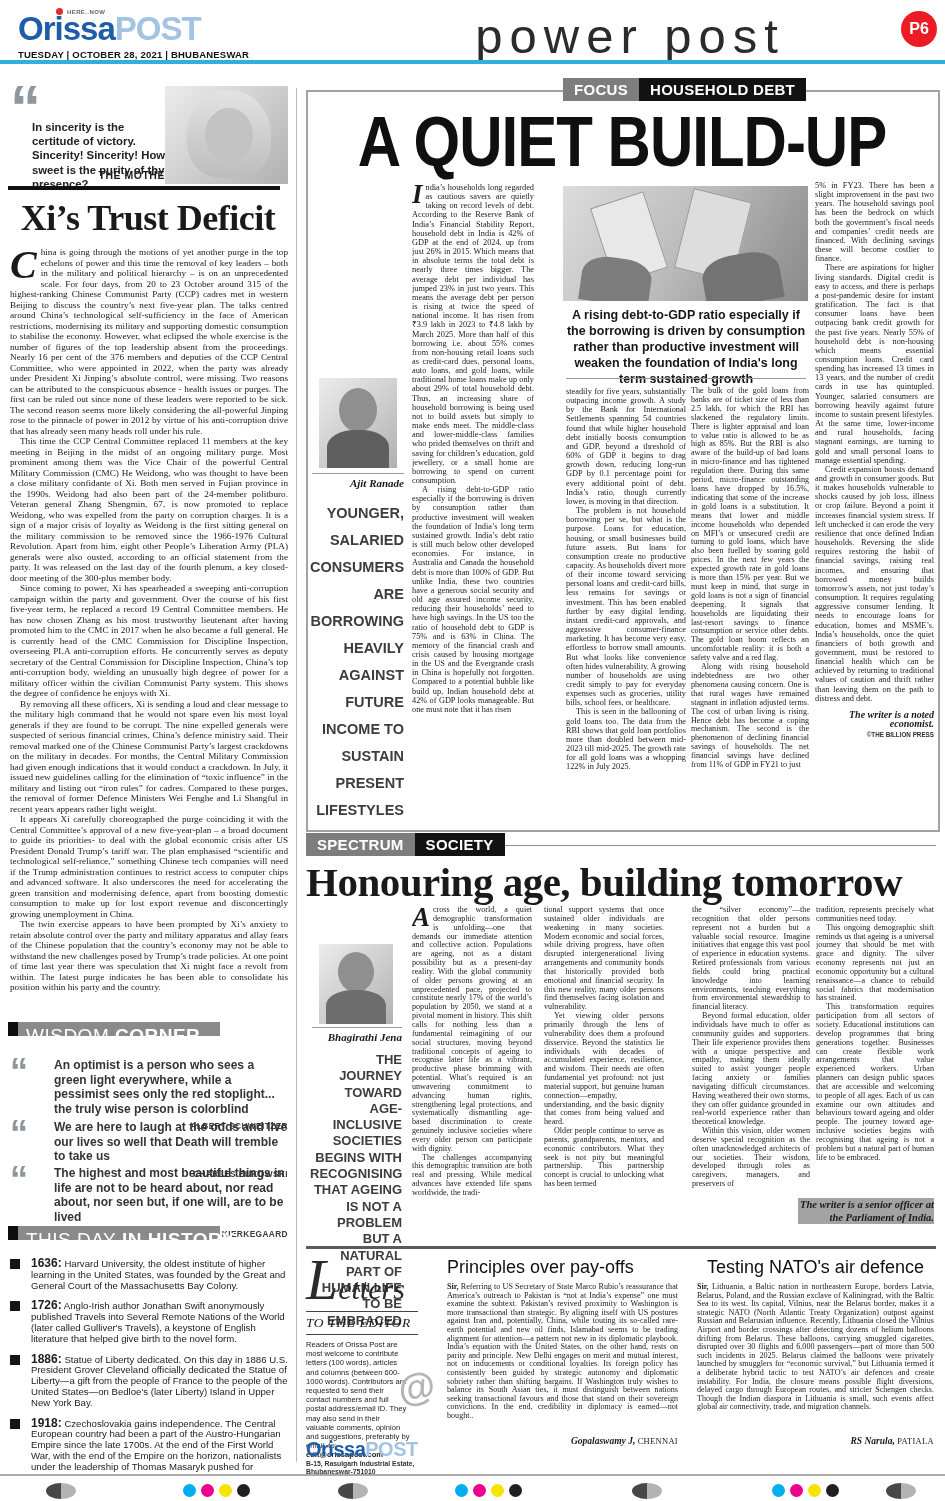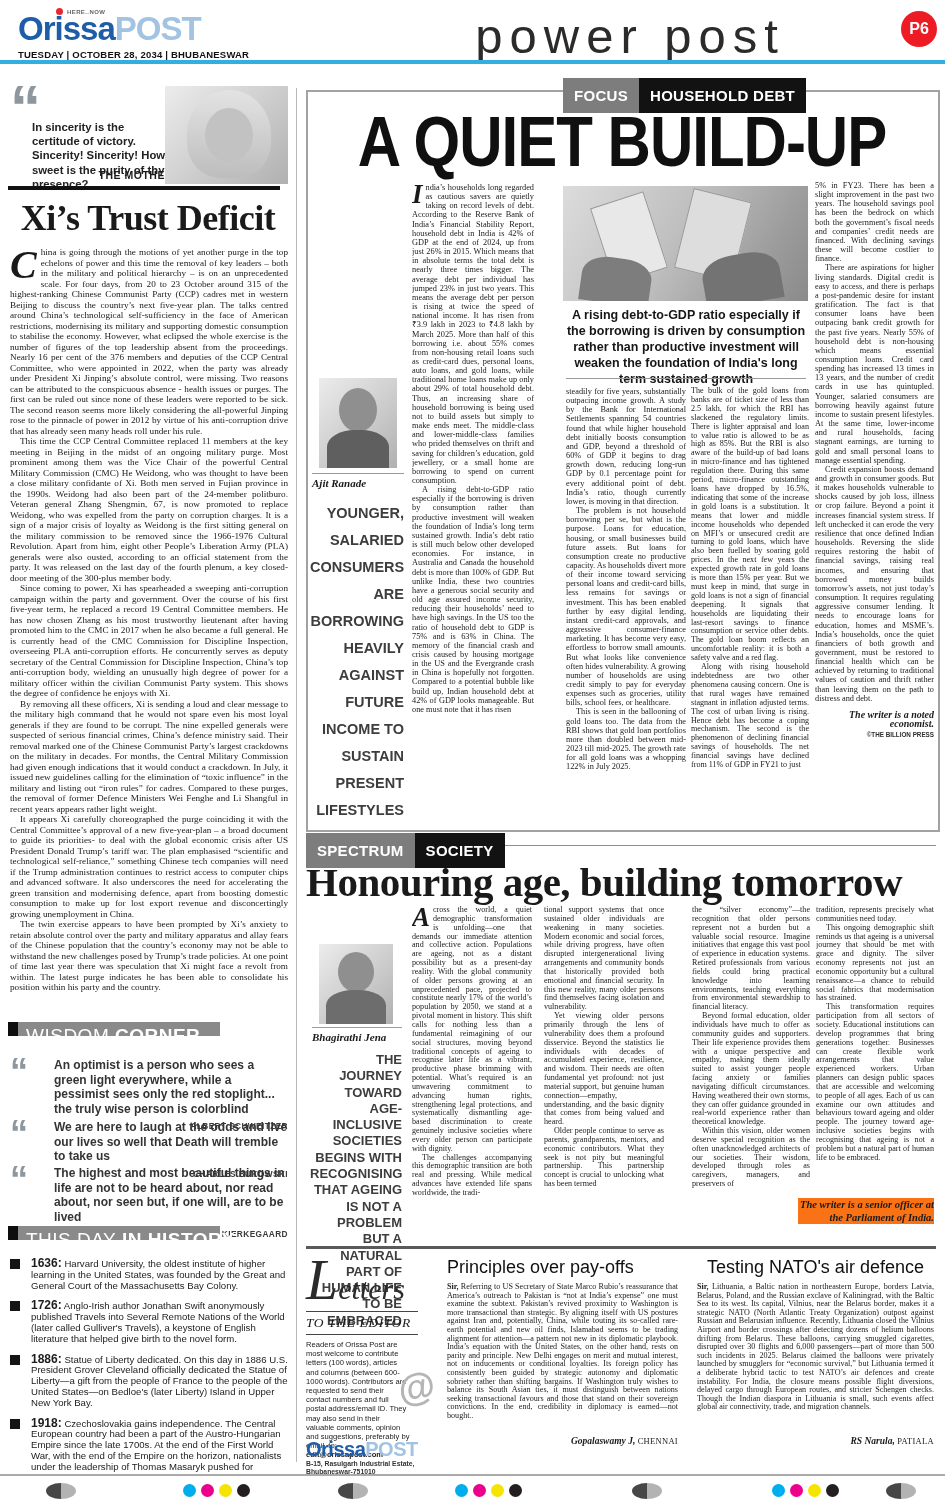--- a/index.html
+++ b/index.html
@@ -1,40 +1,40 @@
 <!DOCTYPE html>
 <html><head>
 <meta charset="utf-8">
 <style>
 html,body{margin:0;padding:0;background:#e9e9e9}
 .page{position:relative;width:945px;height:1501px;margin:0 auto;background:#fff;color:#1a1a1a;font-family:"Liberation Serif",serif;overflow:hidden}
 .abs{position:absolute}
 .sans{font-family:"Liberation Sans",sans-serif}
-.kick{color:#fff;font-weight:700;font-size:15px;padding:9px 11px;display:inline-block;font-family:"Liberation Sans",sans-serif;letter-spacing:.3px}
+.kick{color:#fff;font-weight:700;font-size:15px;padding:3px 11px;display:inline-block;font-family:"Liberation Sans",sans-serif;letter-spacing:.3px}
 .band{position:absolute;left:8px;width:212px;height:14px;background:#8a8a8a;border-left:10px solid #0e0e0e;color:#fff;font-family:"Liberation Sans",sans-serif;font-size:19px;line-height:27px;padding-left:8px;box-sizing:border-box;letter-spacing:.5px;white-space:nowrap}
 .b-light{font-weight:400}.b-bold{font-weight:800}
 .wq{position:absolute;left:10px;width:278px}
 .wq .qi{position:absolute;left:0;top:-4px;font-family:"Liberation Sans",sans-serif;font-size:36px;font-weight:800;color:#8d979d;line-height:36px}
 .wq .qt{margin-left:44px;font-family:"Liberation Sans",sans-serif;font-size:12px;font-weight:700;line-height:14.6px;color:#343434}
 .wq .qa{text-align:right;font-family:"Liberation Sans",sans-serif;font-size:8.3px;font-weight:800;color:#3a3a3a;margin-top:5px;letter-spacing:.4px}
 .ev{position:relative;padding-left:21px;margin-bottom:9px;font-family:"Liberation Sans",sans-serif;font-size:9.6px;line-height:10.8px;color:#1c1c1c}
 .ev .sq{position:absolute;left:0;top:1px;width:10px;height:10px;background:#141414}
 .ev b{font-size:12px}
 .col{position:absolute;overflow:hidden;text-align:justify}
 .a1c{font-size:8.3px;line-height:9.15px}
 .a2c{font-size:8.1px;line-height:8.85px}
 .edbody{font-size:9.2px;line-height:10.5px}
 .jp{margin:0;text-indent:10px}
 .first{text-indent:0}
 .dc::first-letter{float:left;font-style:italic;font-weight:700;font-size:40px;line-height:31px;padding:2px 4px 0 0}
 .dcs::first-letter{float:left;font-style:italic;font-weight:700;font-size:27px;line-height:21px;padding:1px 3px 0 0}
 .credit{text-align:right;font-style:italic;font-weight:700;font-size:10px;margin-top:7px;text-indent:0}
 .creditsrc{text-align:right;font-family:"Liberation Sans",sans-serif;font-size:6.3px;font-weight:700;margin-top:2px;color:#2e2e2e}
 .railquote{text-align:right;font-family:"Liberation Sans",sans-serif;font-weight:800;color:#3d3d3d}
-.aname{text-align:left;font-style:italic;font-weight:700;font-size:11px;border-top:1px solid #9a9a9a;padding-top:3px}
+.aname{text-align:right;font-style:italic;font-weight:700;font-size:11px;border-top:1px solid #9a9a9a;padding-top:3px}
 .photo{position:absolute;overflow:hidden;background:linear-gradient(135deg,#ececec,#cfcfcf 50%,#b0b0b0)}
 .head{position:absolute;border-radius:50%;background:#8f8f8f}
 .torso{position:absolute;border-radius:45% 45% 0 0;background:#5f5f5f}
 .note{position:absolute;background:#e8e8e8;border:1px solid #979797}
 .handd{position:absolute;background:#7d7d7d;border-radius:40% 40% 0 0}
 .ellipse{position:absolute;width:30px;height:16px;border-radius:50%;background:linear-gradient(90deg,#474747 50%,#b3b3b3 50%)}
 .dots{position:absolute;display:flex;gap:5px}
 .dot{width:13px;height:13px;border-radius:50%}
 .ltbody{font-size:8.1px;line-height:8.6px}
 .sig{position:absolute;text-align:right;font-size:9.5px}
@@ -45,21 +45,21 @@
 <body>
 
 <div class="page">
 
   <div class="abs" style="left:18px;top:12px">
     <div class="sans" style="font-size:33px;font-weight:800;letter-spacing:-1px;line-height:34px">
       <span style="color:#1e5da7">Orissa</span><span style="color:#a2c3e2">POST</span>
     </div>
     <div class="abs" style="left:38px;top:-4px;width:7px;height:7px;border-radius:50%;background:#e8282d"></div>
     <div class="abs sans" style="left:49px;top:-3px;font-size:6px;font-weight:700;color:#666;letter-spacing:.4px">HERE..NOW</div>
-    <div class="sans" style="font-size:9.5px;font-weight:700;margin-top:3px;letter-spacing:.2px;color:#111">TUESDAY | OCTOBER 28, 2034 | BHUBANESWAR</div>
+    <div class="sans" style="font-size:9.5px;font-weight:700;margin-top:3px;letter-spacing:.2px;color:#111">TUESDAY | OCTOBER 28, 2021 | BHUBANESWAR</div>
   </div>
   <div class="abs sans" style="left:345px;top:8px;width:440px;text-align:right;font-size:49px;font-weight:300;letter-spacing:7px;color:#2b2b2b">power post</div>
   <div class="abs sans" style="left:901px;top:11px;width:36px;height:36px;border-radius:50%;background:#ed1c24;color:#fff;font-weight:800;font-size:16px;text-align:center;line-height:36px">P6</div>
   <div class="abs" style="left:0;top:60px;width:945px;height:4px;background:#33aee0"></div>
 
   <div class="abs" style="left:8px;top:86px;width:280px;height:100px">
     <div class="abs sans" style="left:2px;top:-10px;font-size:62px;font-weight:800;color:#8d979d;line-height:62px">“</div>
     <div class="abs sans" style="left:24px;top:34px;width:140px;font-size:11.3px;font-weight:700;line-height:14.2px;color:#222">In sincerity is the certitude of victory. Sincerity! Sincerity! How sweet is the purity of thy presence?</div>
     <div class="abs sans" style="left:60px;top:83px;width:105px;text-align:right;font-size:10.5px;font-weight:800;letter-spacing:.5px">THE MOTHER</div>
     <div class="photo" style="left:157px;top:0;width:123px;height:98px">
@@ -175,21 +175,21 @@
   <div class="col a2c" style="left:692px;top:906px;width:118px;height:334px">
     <p class="jp first">the “silver economy”—the recognition that older persons represent not a burden but a valuable social resource. Imagine initiatives that engage this vast pool of experience in education systems. Retired professionals from various fields could bring practical knowledge into learning environments, teaching everything from environmental stewardship to financial literacy.</p>
     <p class="jp">Beyond formal education, older individuals have much to offer as community guides and supporters. Their life experience provides them with a unique perspective and empathy, making them ideally suited to assist younger people facing anxiety or families navigating difficult circumstances. Having weathered their own storms, they can offer guidance grounded in real-world experience rather than theoretical knowledge.</p>
     <p class="jp">Within this vision, older women deserve special recognition as the often unacknowledged architects of our societies. Their wisdom, developed through roles as caregivers, managers, and preservers of</p>
   </div>
   <div class="col a2c" style="left:816px;top:906px;width:118px;height:288px">
     <p class="jp first">tradition, represents precisely what communities need today.</p>
     <p class="jp">This ongoing demographic shift reminds us that ageing is a universal journey that should be met with grace and dignity. The silver economy represents not just an economic opportunity but a cultural renaissance—a chance to rebuild social fabrics that modernisation has strained.</p>
     <p class="jp">This transformation requires participation from all sectors of society. Educational institutions can develop programmes that bring generations together. Businesses can create flexible work arrangements that value experienced workers. Urban planners can design public spaces that are accessible and welcoming to people of all ages. Each of us can examine our own attitudes and behaviours toward ageing and older people. The journey toward age-inclusive societies begins with recognising that ageing is not a problem but a natural part of human life to be embraced.</p>
   </div>
-  <div class="abs" style="left:798px;top:1198px;width:136px;text-align:right;font-style:italic;font-weight:700;font-size:10.5px;line-height:13px;background:#f97316">The writer is a senior officer at the Parliament of India.</div>
+  <div class="abs" style="left:798px;top:1198px;width:136px;text-align:right;font-style:italic;font-weight:700;font-size:10.5px;line-height:13px;background:#a3a3a3">The writer is a senior officer at the Parliament of India.</div>
 
   <div class="abs" style="left:306px;top:1246px;width:630px;height:3px;background:#5a5a5a"></div>
 
   <div class="abs" style="left:306px;top:1256px;width:112px">
     <div style="font-style:italic;color:#2b2b2b"><span style="font-size:58px;line-height:48px">L</span><span style="font-size:30px">etters</span></div>
     <div style="border-top:1px solid #444;margin-top:5px;padding-top:3px;font-style:italic;font-size:13.5px;letter-spacing:.6px;border-bottom:1px solid #444;padding-bottom:3px">TO THE EDITOR</div>
   </div>
   <div class="abs sans" style="left:306px;top:1340px;width:104px;font-size:7.6px;line-height:9.2px;color:#222">
     <span>Readers of Orissa Post are most welcome to contribute letters (100 words), articles and columns (between 600-1000 words). Contributors are requested to send their contact numbers and full postal address/email ID. They may also send in their valuable comments, opinion and suggestions, preferably by email, to:</span>
     <b>edit@orissapost.com</b>

